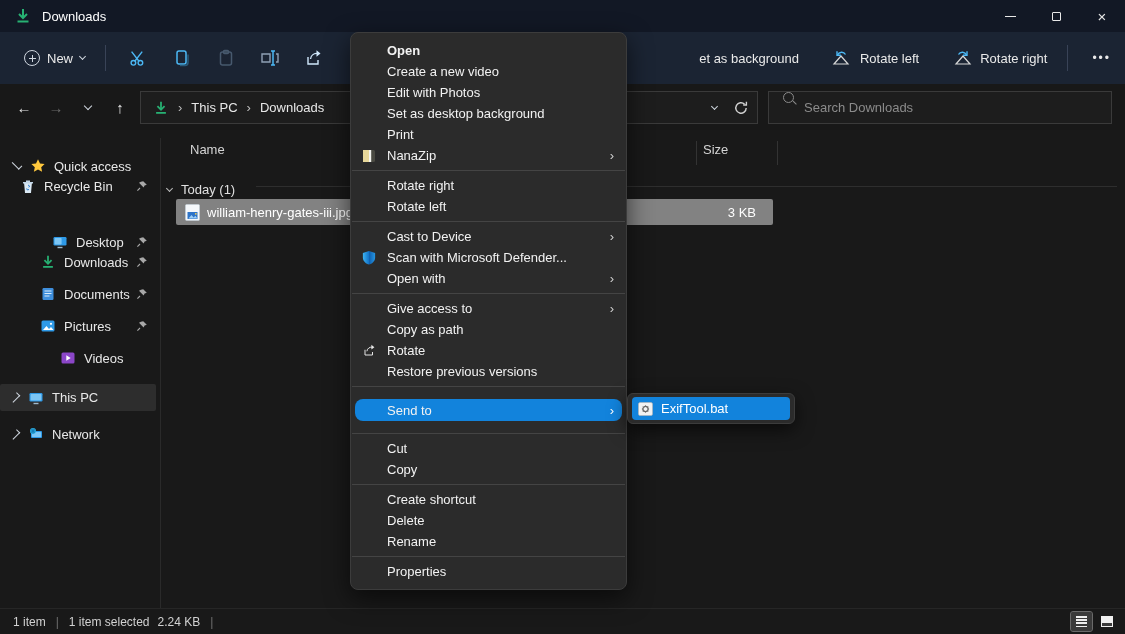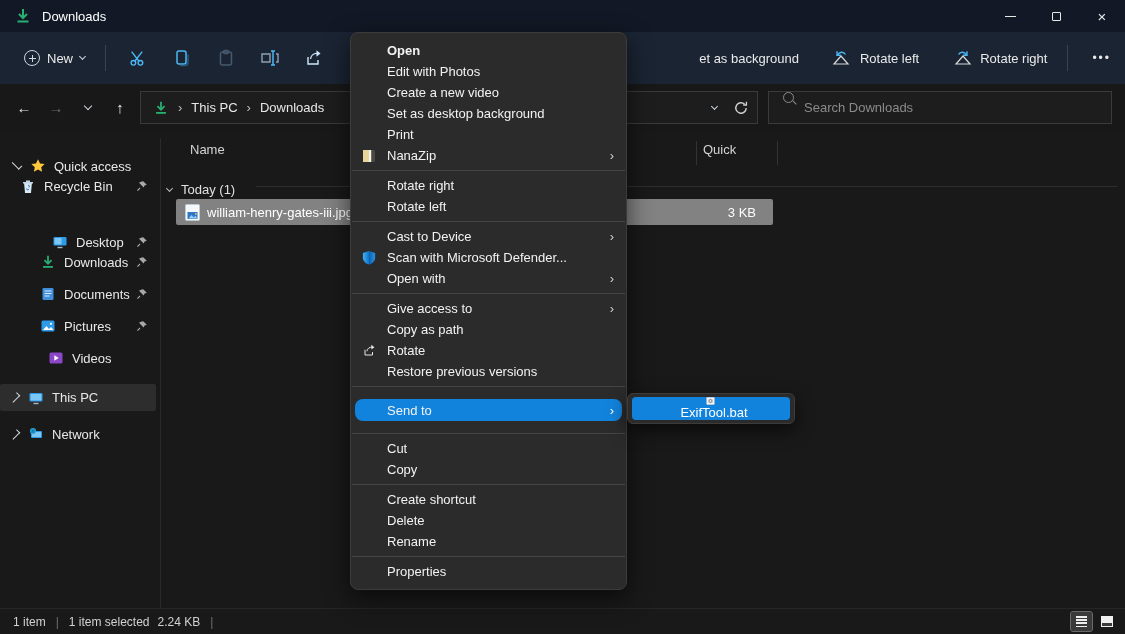--- a/index.html
+++ b/index.html
@@ -71,21 +71,21 @@
   .menu { position:absolute; left:350px; top:32px; width:277px; background:#2b2b2b; border:1px solid #3c3c3c; border-radius:8px; box-shadow:0 8px 24px rgba(0,0,0,.6); padding:7px 0; z-index:10; }
   .mi { position:relative; height:21px; display:flex; align-items:center; padding-left:36px; color:#f2f2f2; font-size:13px; }
   .mi.bold { font-weight:bold; }
   .mi .micon { position:absolute; left:10px; width:16px; height:16px; display:flex; align-items:center; justify-content:center; }
   .mi .marrow { position:absolute; right:12px; color:#cfcfcf; }
   .mi.highlight { background:#1283dc; margin:12px 4px; padding-left:32px; border-radius:8px; height:22px; }
   .mi.highlight .marrow { right:8px; color:#ffffff; }
   .msep { height:1px; background:#444444; margin:4px 1px; }
   
   .submenu { position:absolute; left:627px; top:393px; width:168px; height:31px; background:#2b2b2b; border:1px solid #3c3c3c; border-radius:6px; box-shadow:0 6px 18px rgba(0,0,0,.6); padding:3px 4px; z-index:11; }
-  .smi { height:23px; background:#1283dc; border-radius:4px; display:flex; align-items:center; color:#ffffff; font-size:13px; padding-left:6px;flex-direction:column; }
+  .smi { height:23px; background:#1283dc; border-radius:4px; display:flex; align-items:center; color:#ffffff; font-size:13px; padding-left:6px; }
   .smi .micon { width:15px; height:14px; margin-right:8px; }
   
   .statusbar { position:absolute; left:0; right:0; bottom:0; height:26px; background:#191919; border-top:1px solid #262626; display:flex; align-items:center; color:#d2d2d2; font-size:12px; }
   .statusbar .sb-div { color:#6f6f6f; margin:0 10px; }
   .viewbtns { position:absolute; right:8px; display:flex; gap:4px; }
   .vbtn { width:21px; height:19px; display:flex; align-items:center; justify-content:center; border-radius:2px; }
   .vbtn.active { background:#3a3a3a; outline:1px solid #6a6a6a; }
   .vlines { width:11px; height:11px; background:repeating-linear-gradient(#efefef 0 2px, transparent 2px 3.2px); }
   .vsquare { width:12px; height:11px; border:1.4px solid #efefef; background:#efefef; box-shadow:inset 0 -3px 0 #3a3a3a; }
 </style>
@@ -282,21 +282,21 @@
         <path d="M3 12l3.5-4 2.5 3 2-2 2.5 3z" fill="#ffffff"></path>
         <circle cx="11" cy="5.8" r="1.1" fill="#ffffff"></circle>
       </svg>
     <span>Pictures</span>
     <svg class="pin" viewBox="0 0 12 12">
         <path d="M7.2 1.2l3.6 3.6-2.2.6-1 2-4.6-4.6 2-1z" fill="#a8a8a8"></path>
         <path d="M4 8l-2.6 2.6" stroke="#a8a8a8" stroke-width="1.1"></path>
       </svg>
   </div>
 
-  <div class="srow" style="top:216px; padding-left:48px;">
+  <div class="srow" style="top:216px; padding-left:60px;">
     <svg class="sicon" viewBox="0 0 16 16">
         <rect x="1.5" y="2.5" width="13" height="11" rx="1.5" fill="#8b46c8"></rect>
         <path d="M6.3 5.2l4.4 2.8-4.4 2.8z" fill="#ffffff"></path>
       </svg>
     <span>Videos</span>
   </div>
 
   <div class="srow active" style="top:254px;">
     <span class="chev small right schev"></span>
     <svg class="sicon" viewBox="0 0 16 16">
@@ -316,21 +316,21 @@
         <path d="M2.3 5h5.4M5 2.2v5.6M3 3.4c1.2 1 2.8 1 4 0M3 6.6c1.2-1 2.8-1 4 0" stroke="#0c6aa8" stroke-width=".7" fill="none"></path>
       </svg>
     <span>Network</span>
   </div>
 </div>
 <div class="sidebar-divider"></div>
 
 <div class="content">
   <span class="colheader" style="left:29px;">Name</span>
   <div class="colsep" style="left:535px;"></div>
-  <span class="colheader" style="left:542px;">Quick</span>
+  <span class="colheader" style="left:542px;">Size</span>
   <div class="colsep" style="left:616px;"></div>
 
   <div class="grouprow">
     <span class="chev small" style="border-color:#bdbdbd; margin-right:9px;"></span>
     <span>Today (1)</span>
   </div>
   <div class="groupline"></div>
 
   <div class="filerow">
     <svg class="ficon" viewBox="0 0 15 17">
@@ -342,24 +342,24 @@
     <span>william-henry-gates-iii.jpg</span>
     <span class="fsize">3 KB</span>
   </div>
 </div>
 
 <div class="menu">
   <div class="mi bold">
       <span>Open</span>
     </div>
   <div class="mi">
+      <span>Create a new video</span>
+    </div>
+  <div class="mi">
       <span>Edit with Photos</span>
-    </div>
-  <div class="mi">
-      <span>Create a new video</span>
     </div>
   <div class="mi">
       <span>Set as desktop background</span>
     </div>
   <div class="mi">
       <span>Print</span>
     </div>
   <div class="mi">
     <span class="micon">
       <svg width="14" height="14" viewBox="0 0 14 14">

